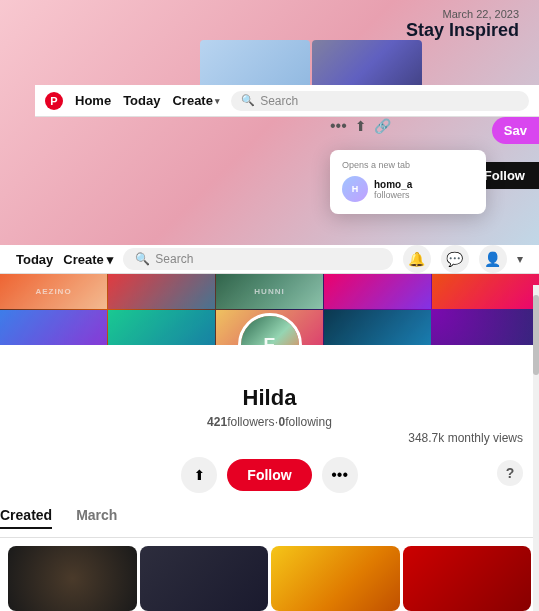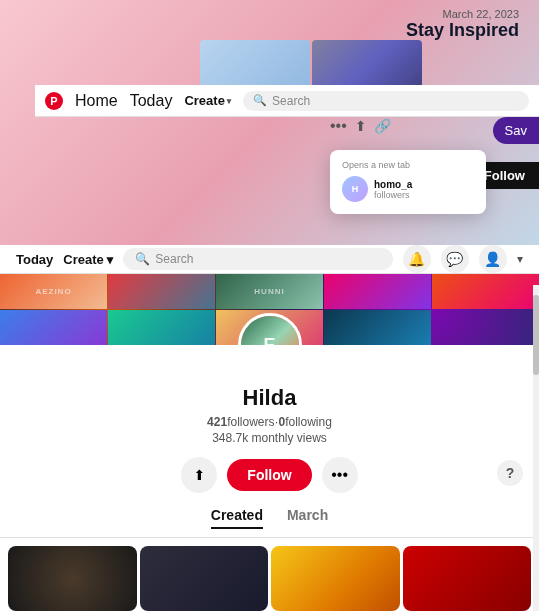--- a/index.html
+++ b/index.html
@@ -64,22 +64,22 @@
       border-radius: 50%;
       display: flex;
       align-items: center;
       justify-content: center;
       color: white;
       font-size: 11px;
       font-weight: 900;
       flex-shrink: 0;
     }
     .nav-item {
-      font-size: 16px;
-      font-weight: 400;
+      font-size: 13px;
+      font-weight: 700;
       color: #111;
       cursor: pointer;
     }
     .nav-create {
       display: flex;
       align-items: center;
       gap: 2px;
       font-size: 13px;
       font-weight: 600;
       color: #111;
@@ -201,27 +201,27 @@
     }
     .action-link {
       font-size: 14px;
       color: #555;
       cursor: pointer;
     }
     .save-btn-top {
       position: absolute;
       top: 117px;
       right: 0px;
-      background: #4c1d95;
+      background: #d946ef;
       color: white;
       border: none;
       border-radius: 20px 0 0 20px;
       padding: 6px 12px;
       font-size: 13px;
-      font-weight: 400;
+      font-weight: 700;
       cursor: pointer;
       z-index: 15;
     }
     .follow-btn-top {
       position: absolute;
       top: 162px;
       right: 0px;
       background: #111;
       color: white;
       border: none;
@@ -403,20 +403,21 @@
       font-size: 12px;
       color: #555;
     }
     .profile-stats .stat {
       font-weight: 600;
     }
     .profile-views {
       font-size: 12px;
       color: #555;
       margin-top: 2px;
+      text-align: right;
     }
 
     
     .profile-actions {
       display: flex;
       justify-content: center;
       align-items: center;
       gap: 10px;
       margin-top: 12px;
     }
@@ -451,21 +452,21 @@
       display: flex;
       align-items: center;
       justify-content: center;
       font-size: 16px;
       cursor: pointer;
     }
 
     
     .profile-tabs {
       display: flex;
-      justify-content: center;
+      justify-content: flex-start;
       gap: 24px;
       margin-top: 14px;
       border-bottom: 1px solid #e0e0e0;
       padding-bottom: 8px;
     }
     .tab {
       font-size: 14px;
       font-weight: 600;
       color: #767676;
       cursor: pointer;

